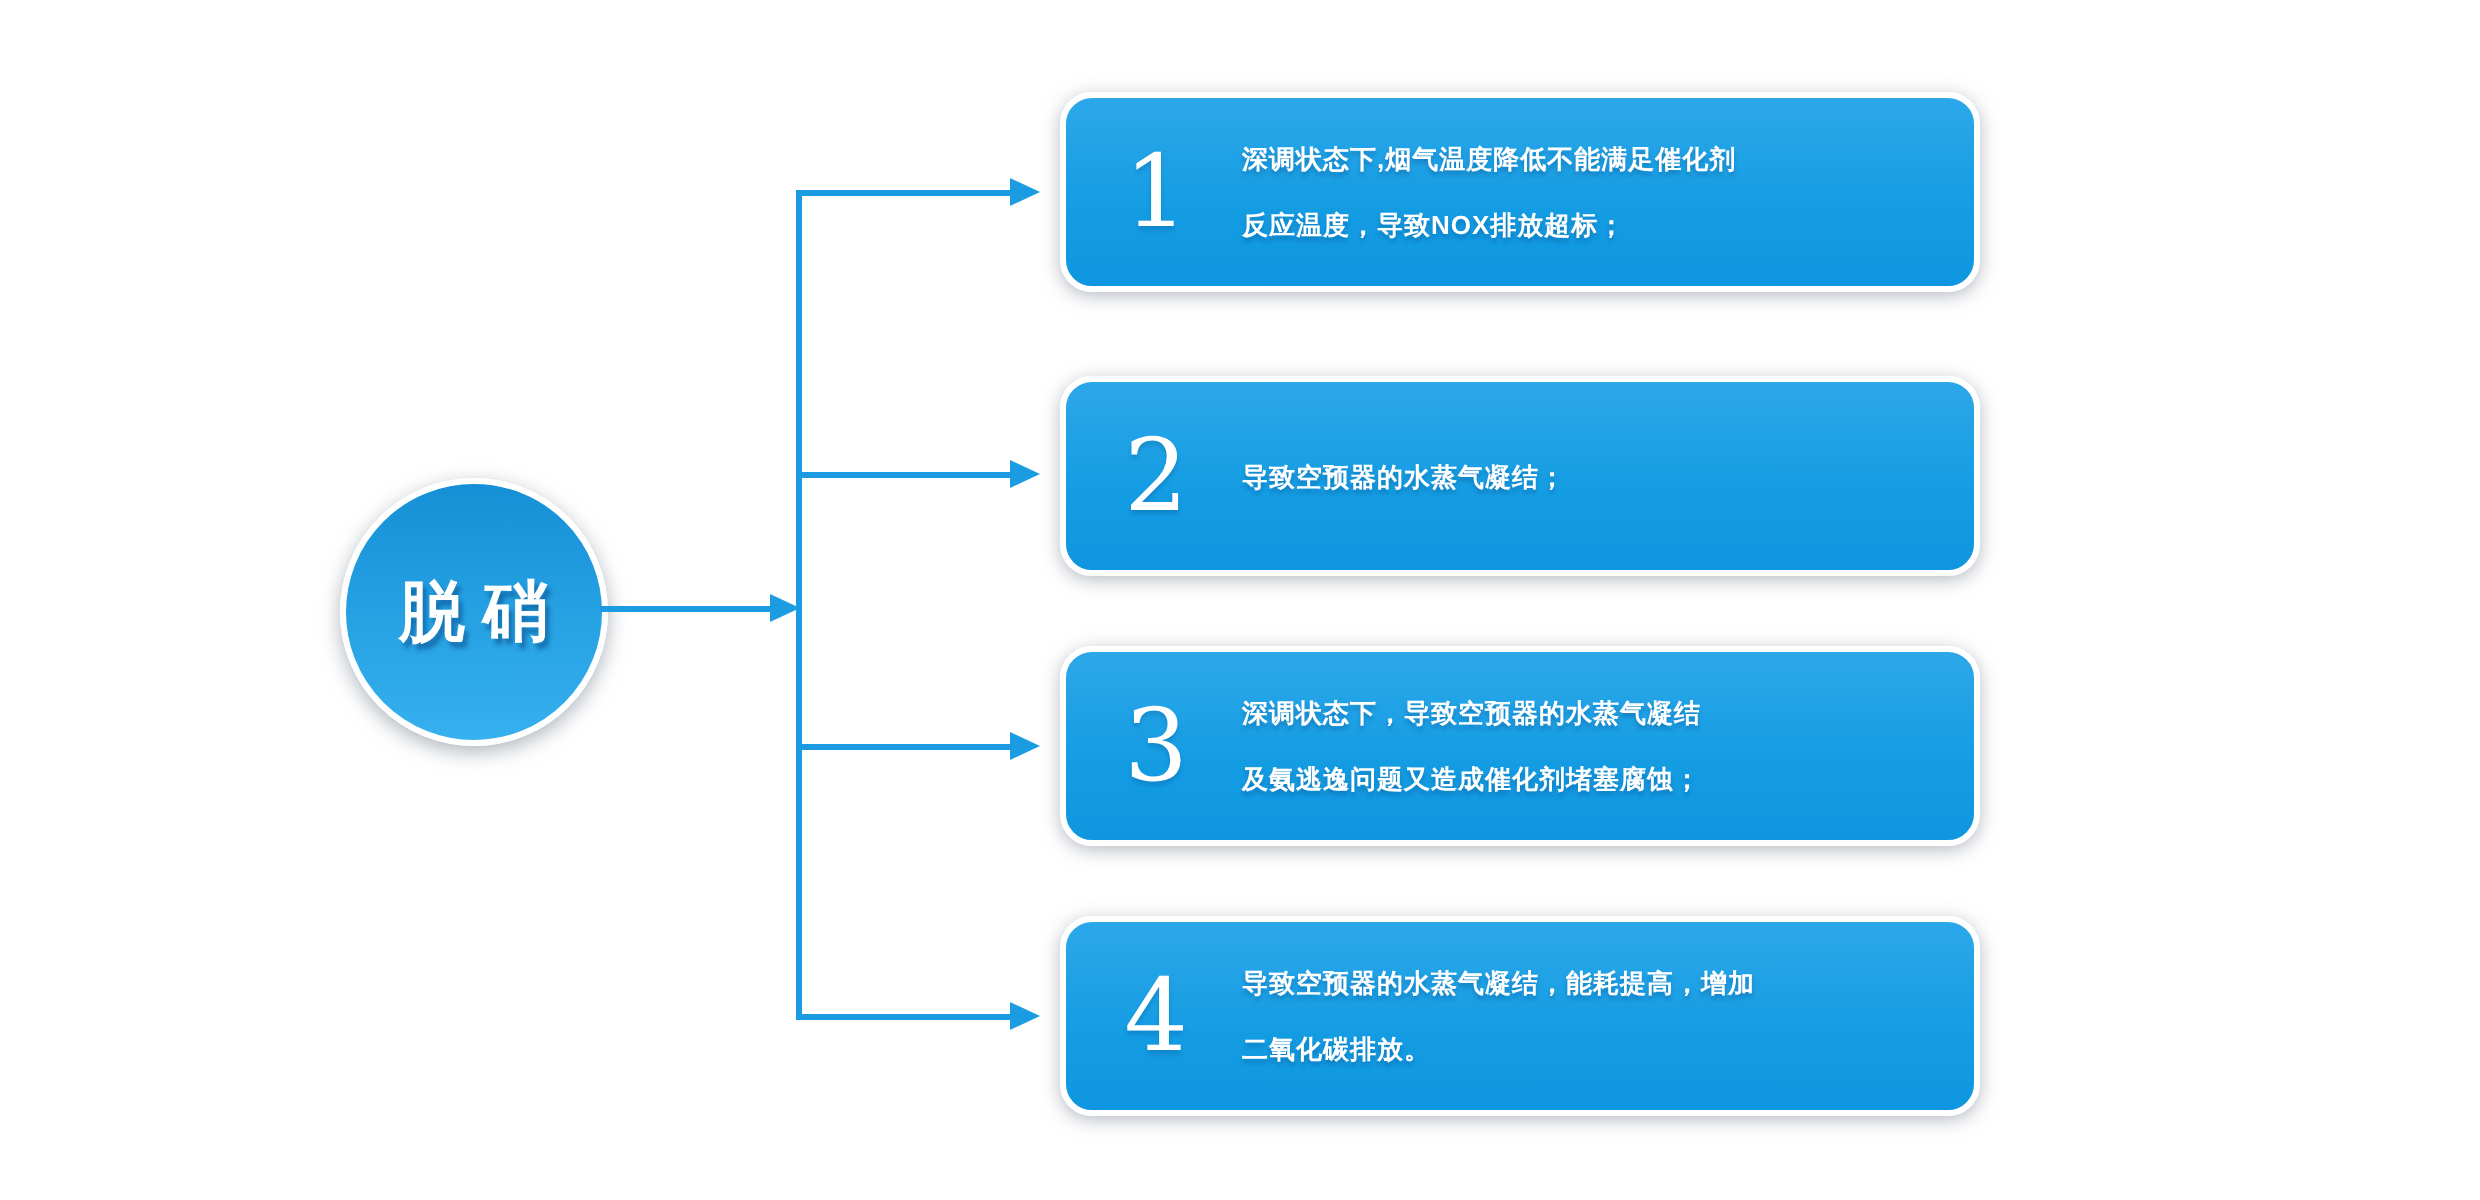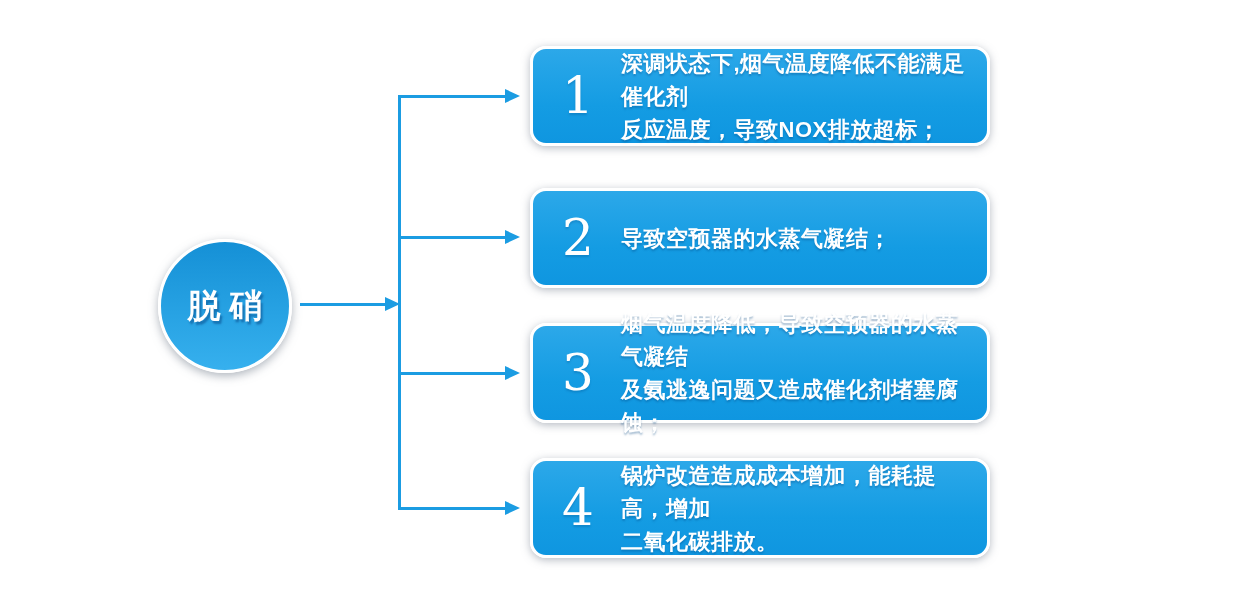--- a/index.html
+++ b/index.html
@@ -2,21 +2,21 @@
 <html><head>
 <meta charset="utf-8">
 <style>
   html,body{margin:0;padding:0;background:#ffffff;}
   .stage{
     position:relative;width:1240px;height:600px;background:#ffffff;
     overflow:hidden;font-family:"Liberation Sans",sans-serif;
   }
   
   .root-circle{
-    position:absolute;left:158px;top:239px;width:134px;height:134px;
+    position:absolute;left:170px;top:239px;width:134px;height:134px;
     border-radius:50%;box-sizing:border-box;border:3px solid #ffffff;
     background:linear-gradient(180deg,#1590d6 0%,#27a2e3 55%,#36b0ee 100%);
     box-shadow:0 3px 10px rgba(110,120,135,.55);
     display:flex;flex-direction:column;align-items:center;justify-content:center;
   }
   .root-line{
     color:#ffffff;font-weight:bold;font-size:33px;line-height:44px;
     letter-spacing:9px;padding-left:9px;text-align:center;
     text-shadow:2px 3px 2px rgba(8,74,138,.55);
   }
@@ -34,21 +34,21 @@
     background:linear-gradient(180deg,#2ca8e9 0%,#149ce3 60%,#0f96e0 100%);
     box-shadow:0 2px 9px rgba(110,120,135,.5);
     display:flex;align-items:center;
   }
   .item-number{
     flex:0 0 auto;width:54px;margin-left:18px;text-align:center;
     color:#ffffff;font-family:"DejaVu Serif","Liberation Serif",serif;
     font-size:50px;line-height:1;text-shadow:0 2px 2px rgba(0,70,130,.25);
   }
   .item-text{
-    color:#ffffff;font-weight:bold;font-size:22px;line-height:33px;
+    color:#ffffff;font-weight:bold;font-size:13px;line-height:33px;
     letter-spacing:0.5px;white-space:pre-line;padding-left:16px;padding-right:8px;
     text-shadow:0 2px 2px rgba(0,70,130,.35);
   }
   .box-1{top:46px}.box-2{top:188px}.box-3{top:323px}.box-4{top:458px}
 </style>
 </head>
 <body>
 
 <div class="stage">
 
@@ -79,23 +79,23 @@
 反应温度，导致NOX排放超标；</div>
   </div>
 
   <div class="challenge-box box-2">
     <div class="item-number">2</div>
     <div class="item-text">导致空预器的水蒸气凝结；</div>
   </div>
 
   <div class="challenge-box box-3">
     <div class="item-number">3</div>
-    <div class="item-text">烟气温度降低，导致空预器的水蒸气凝结
+    <div class="item-text">深调状态下，导致空预器的水蒸气凝结
 及氨逃逸问题又造成催化剂堵塞腐蚀；</div>
   </div>
 
   <div class="challenge-box box-4">
     <div class="item-number">4</div>
-    <div class="item-text">锅炉改造造成成本增加，能耗提高，增加
+    <div class="item-text">导致空预器的水蒸气凝结，能耗提高，增加
 二氧化碳排放。</div>
   </div>
 
 </div>
 
 </body></html>

